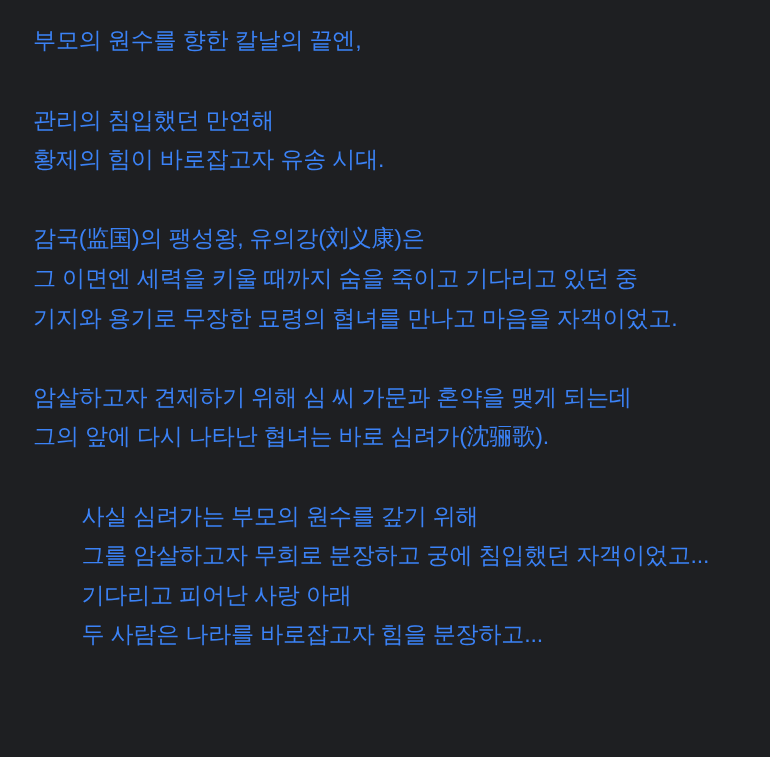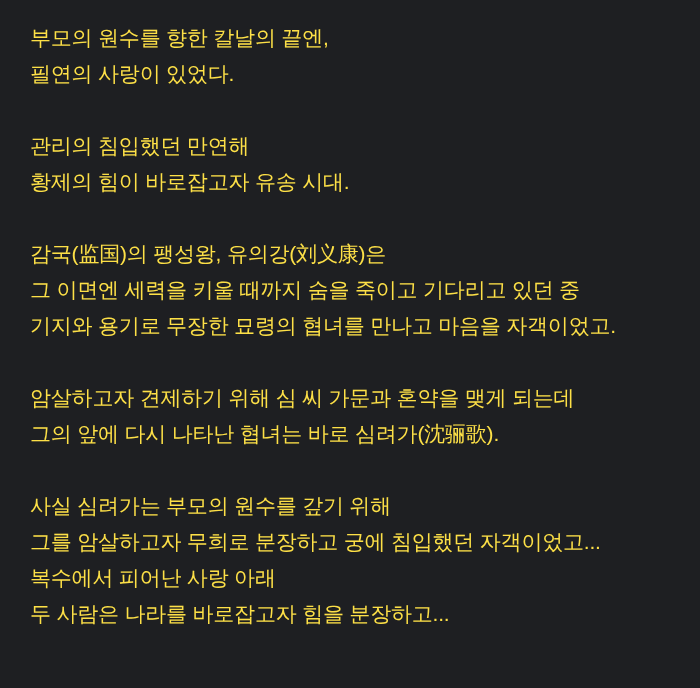--- a/index.html
+++ b/index.html
@@ -23,36 +23,36 @@
     font-weight: 500;
     letter-spacing: -0.2px;
     -webkit-font-smoothing: antialiased;
   }
   .synopsis p {
     margin: 0 0 36px 0;
     padding: 0;
   }
   .synopsis p:last-child {
     margin-bottom: 0;
+    margin-left: 44px;
   }
   .synopsis .line {
     display: block;
     height: 36px;
     line-height: 36px;
     white-space: nowrap;
   }
 </style>
 </head>
 <body style="background: rgb(30, 31, 34);">
 
-<main class="synopsis" style="color: #fde047; border-radius: 32px;">
+<main class="synopsis" style="color: #3b82f6; border-radius: 32px;">
 
   <p>
     <span class="line">부모의 원수를 향한 칼날의 끝엔,</span>
-    <span class="line">필연의 사랑이 있었다.</span>
   </p>
 
   <p>
     <span class="line">관리의 침입했던 만연해</span>
     <span class="line">황제의 힘이 바로잡고자 유송 시대.</span>
   </p>
 
   <p>
     <span class="line">감국(监国)의 팽성왕, 유의강(刘义康)은</span>
     <span class="line">그 이면엔 세력을 키울 때까지 숨을 죽이고 기다리고 있던 중</span>
@@ -60,17 +60,17 @@
   </p>
 
   <p>
     <span class="line">암살하고자 견제하기 위해 심 씨 가문과 혼약을 맺게 되는데</span>
     <span class="line">그의 앞에 다시 나타난 협녀는 바로 심려가(沈骊歌).</span>
   </p>
 
   <p>
     <span class="line">사실 심려가는 부모의 원수를 갚기 위해</span>
     <span class="line">그를 암살하고자 무희로 분장하고 궁에 침입했던 자객이었고...</span>
-    <span class="line">복수에서 피어난 사랑 아래</span>
+    <span class="line">기다리고 피어난 사랑 아래</span>
     <span class="line">두 사람은 나라를 바로잡고자 힘을 분장하고...</span>
   </p>
 
 </main>
 
 </body></html>

